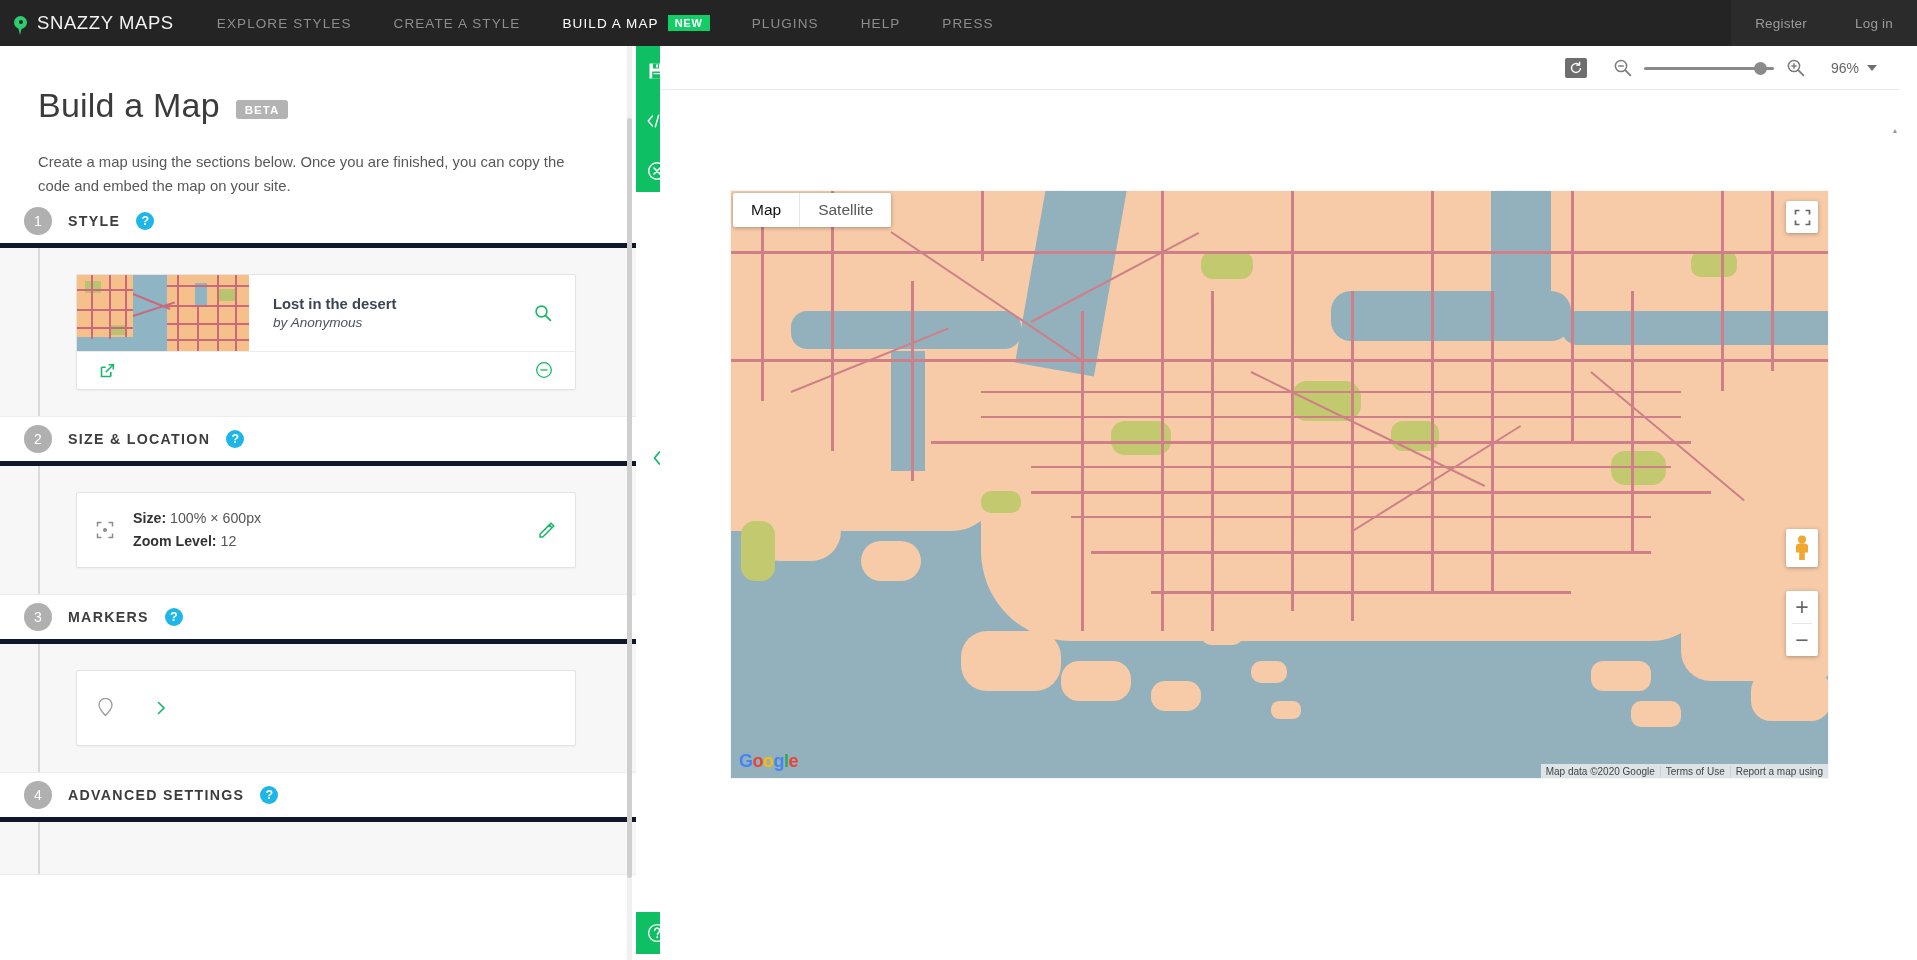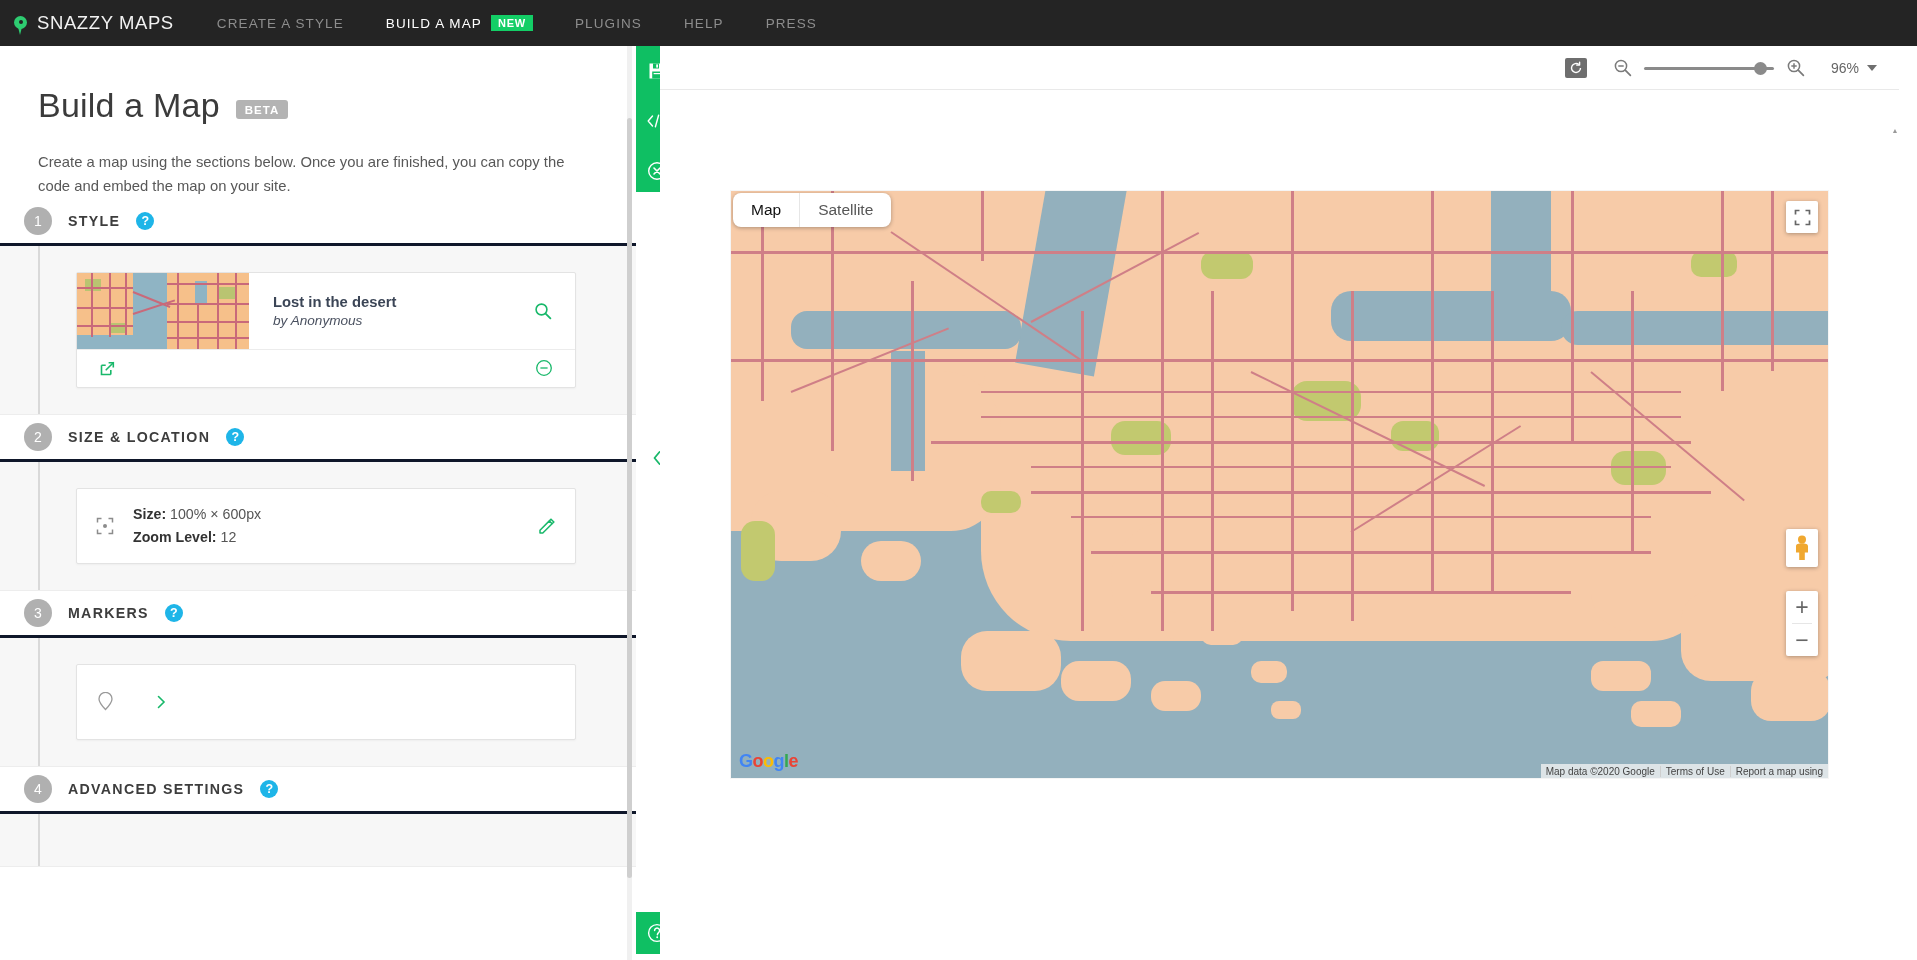--- a/index.html
+++ b/index.html
@@ -97,21 +97,21 @@
   .sec-title {
     font-size: 14.2px; font-weight: bold; letter-spacing: 1.3px; color: #3d3d3d;
   }
   .help-icon {
     width: 18px; height: 18px; border-radius: 50%; background: #1eb5e8;
     color: #fff; font-size: 12.5px; font-weight: bold;
     display: flex; align-items: center; justify-content: center; cursor: pointer;
   }
   .sec-body {
     background: #f7f7f7; padding: 26px 0 26px 0; position: relative;
-    border-top: 3px solid #0f172a; border-bottom: 1px solid #ededed;
+    border-top: 5px solid #0f172a; border-bottom: 1px solid #ededed;
   }
   .rail {
     position: absolute; left: 38px; top: 0; bottom: 0; width: 2px; background: #d9d9d9;
   }
   .card {
     margin-left: 76px; width: 500px; background: #fff;
     border: 1px solid #e3e3e3; border-radius: 2px;
     box-shadow: 0 1px 2px rgba(0,0,0,0.04);
   }
 
@@ -219,21 +219,21 @@
     position: relative; margin-top: 101px; width: 1097px; height: 587px;
     background: #93b0bd; overflow: hidden;
     box-shadow: 0 0 0 1px rgba(0,0,0,0.04);
   }
   .land { position: absolute; background: #f7cba8; }
   .green { position: absolute; background: #c2c96f; }
   .wtr { position: absolute; background: #93b0bd; }
   .road { position: absolute; background: #cf7f87; }
   #maptype {
     position: absolute; left: 2px; top: 2px; display: flex;
-    background: #fff; box-shadow: 0 1px 4px rgba(0,0,0,0.3); border-radius: 8px;
+    background: #fff; box-shadow: 0 1px 4px rgba(0,0,0,0.3); border-radius: 2px;
     z-index: 6;
   }
   #maptype .mt {
     padding: 8px 18px; font-size: 15.5px; color: #565656; cursor: pointer;
     font-family: "Liberation Sans", sans-serif;
   }
   #maptype .mt.sel { color: #111; font-weight: 500; border-right: 1px solid #e6e6e6; }
   #fullscreen-btn {
     position: absolute; right: 10px; top: 10px; width: 32px; height: 32px;
     background: #fff; box-shadow: 0 1px 4px rgba(0,0,0,0.3); border-radius: 2px;
@@ -286,37 +286,48 @@
     <span class="pin">
       <span class="head"></span>
         <span class="tip"></span>
         <span class="dot"></span>
     </span>
     <span id="brand-text">SNAZZY MAPS</span>
   </div>
 
   <div id="mainnav">
     <div class="navlink">
+      <span>EXPLORE STYLES</span>
+    </div>
+    <div class="navlink">
       <span>CREATE A STYLE</span>
     </div>
     <div class="navlink active">
       <span>BUILD A MAP</span>
       <span class="newbadge">NEW</span>
     </div>
     <div class="navlink">
       <span>PLUGINS</span>
     </div>
     <div class="navlink">
       <span>HELP</span>
     </div>
     <div class="navlink">
       <span>PRESS</span>
     </div>
   </div>
 
+  <div id="navright">
+    <div class="navlink">
+      <span>Register</span>
+    </div>
+    <div class="navlink">
+      <span>Log in</span>
+    </div>
+  </div>
 </div>
 
 <div id="leftpanel">
   <div id="panelscroll">
 
     <div id="page-title-wrap">
       <div id="page-title">Build a Map</div>
       <div id="beta-badge">BETA</div>
     </div>
     <div id="page-desc">Create a map using the sections below. Once you are finished, you can copy the code and embed the map on your site.</div>

